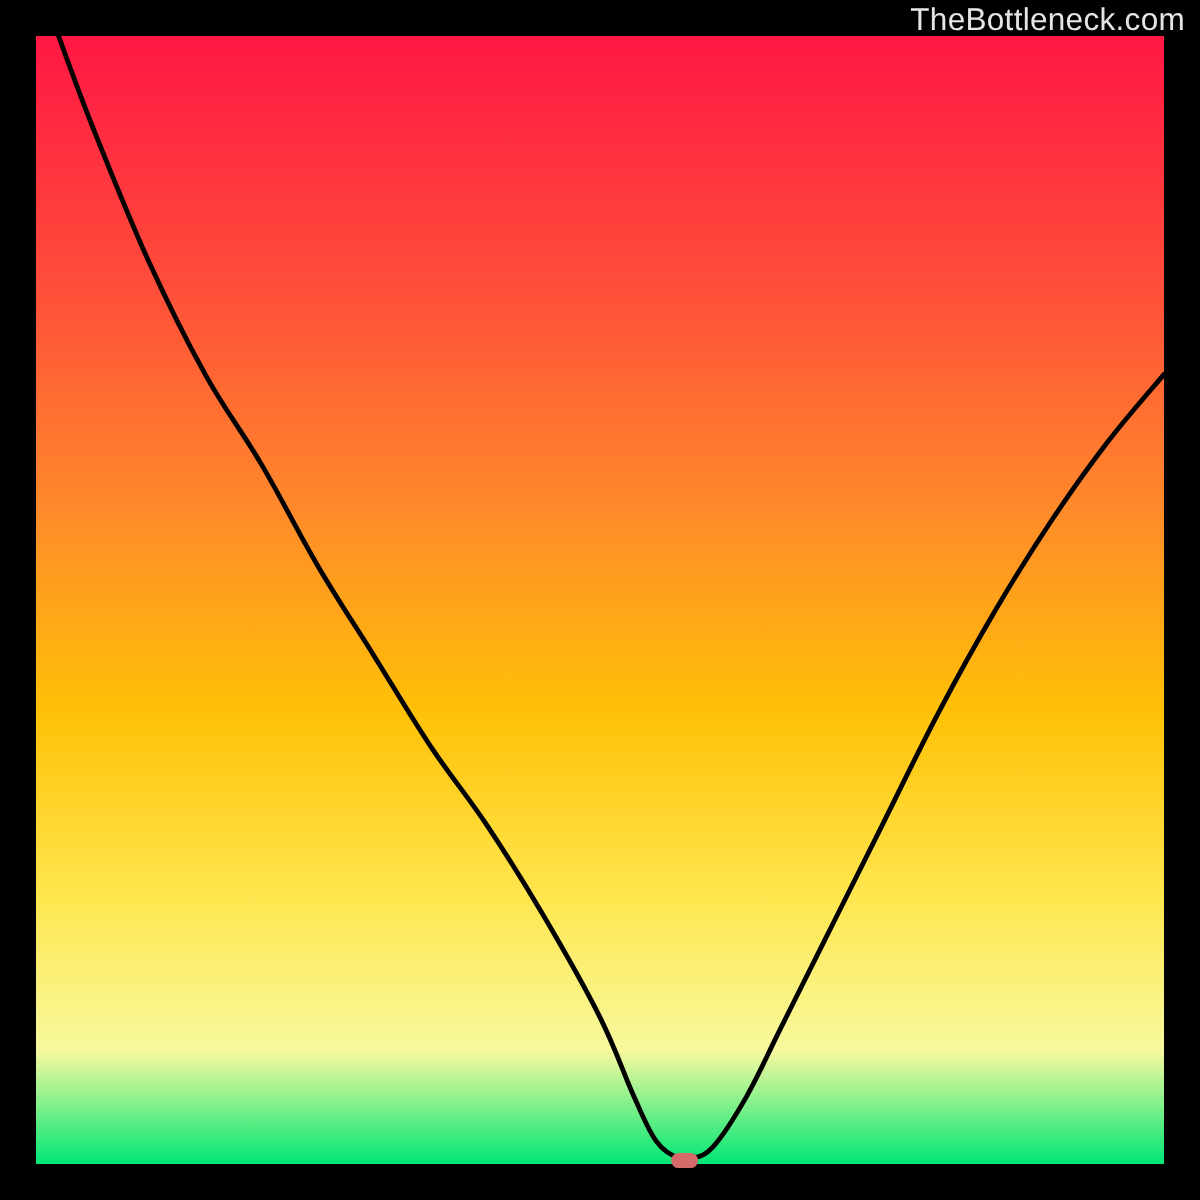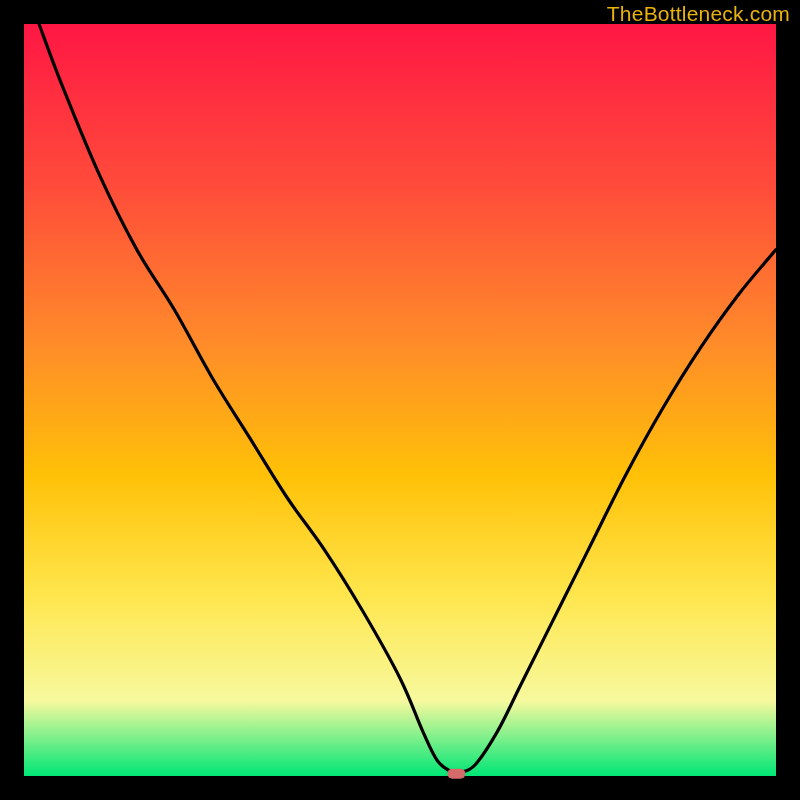--- a/index.html
+++ b/index.html
@@ -15,21 +15,21 @@
     width: 800px;
     height: 800px;
     background: #000;
   }
   .watermark {
     position: absolute;
     top: 2px;
     right: 10px;
     font-family: Arial, Helvetica, sans-serif;
     font-size: 21px;
-    color: #eab308;
+    color: #e5e5e5;
     letter-spacing: 0.2px;
     z-index: 5;
   }
   svg.plot {
     position: absolute;
     left: 0;
     top: 0;
   }
 </style>
 </head>

